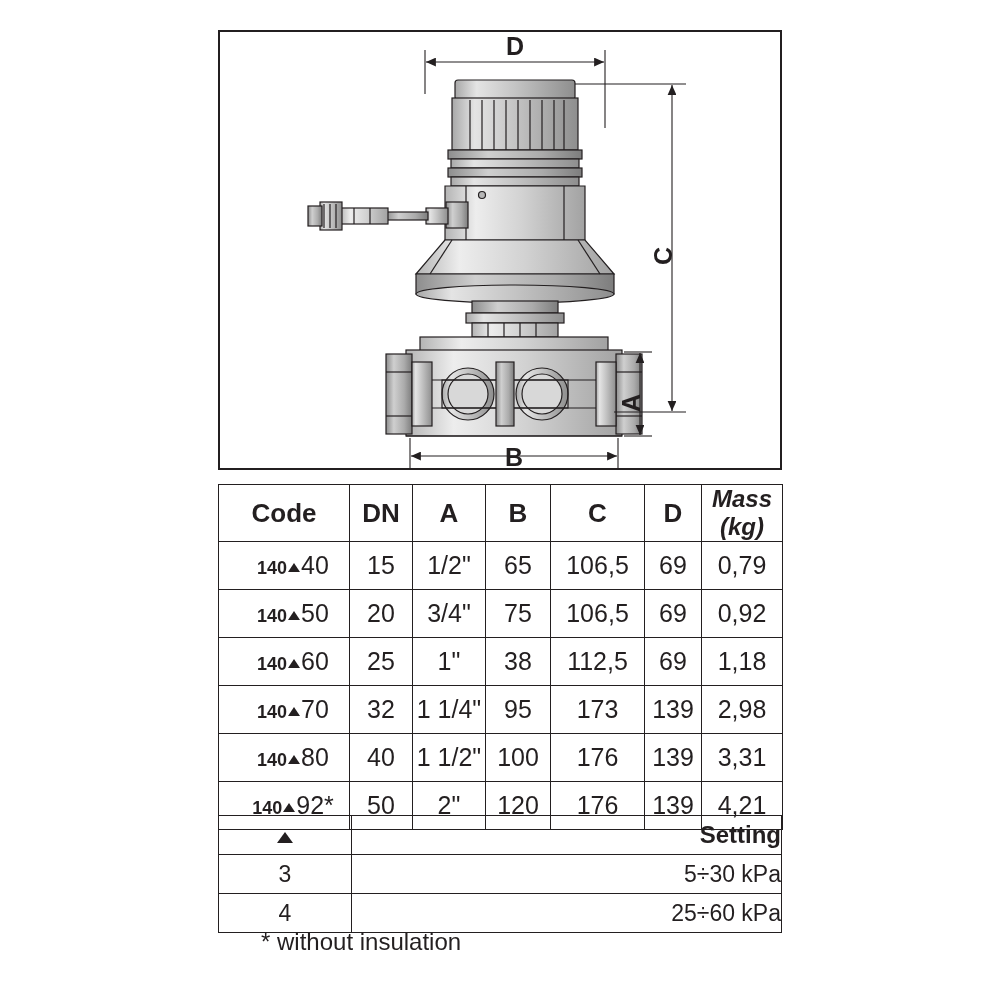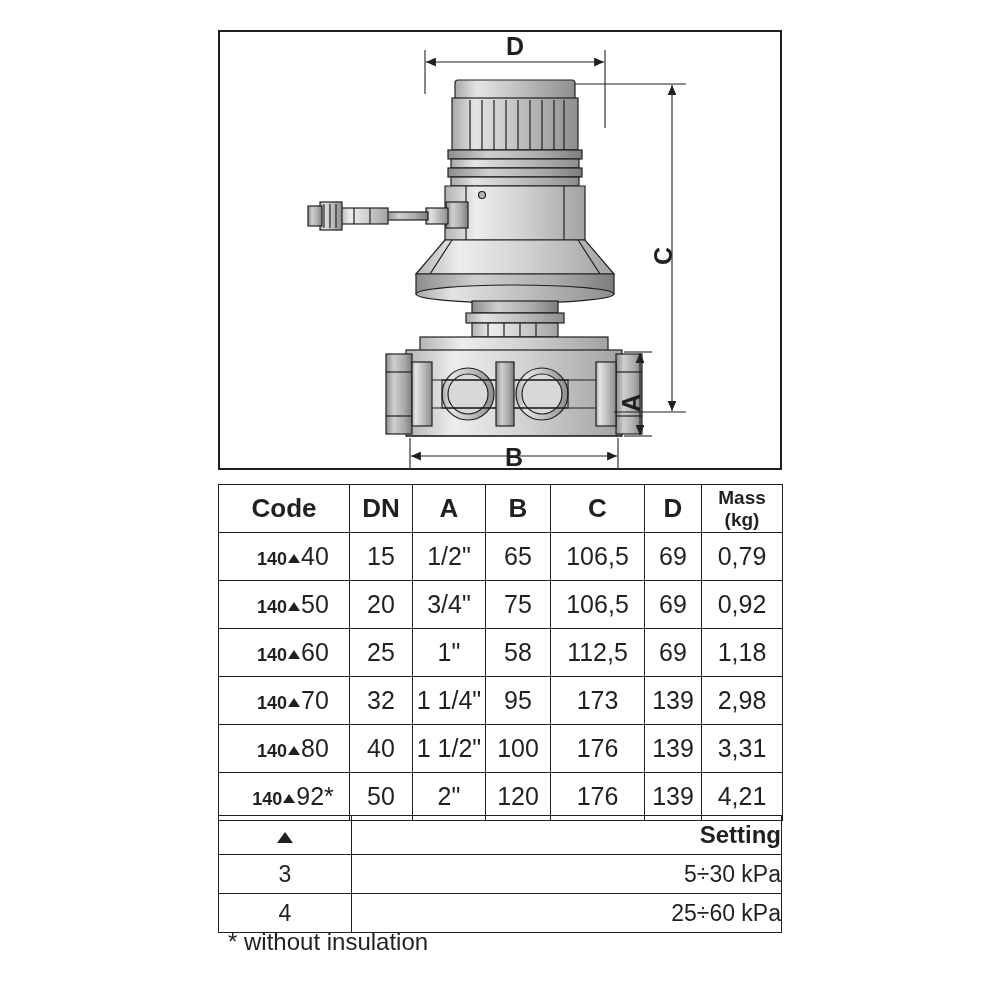--- a/index.html
+++ b/index.html
@@ -52,22 +52,23 @@
     height: 47px;
     font-size: 25px;
     color: #231f20;
     font-family: "Liberation Sans", sans-serif;
   }
   .dim-table thead th {
     font-weight: bold;
     font-size: 26px;
   }
   .dim-table thead th.small {
-    font-size: 19px;
-    font-weight: bold;
+    font-size: 24px;
+    font-weight: bold;
+    font-style: italic;
   }
   .code-cell {
     font-size: 25px;
     text-align: left;
     padding-left: 18px !important;
   }
   .code-cell .code-prefix {
     font-weight: bold;
     font-size: 18px;
   }
@@ -112,21 +113,21 @@
   .tri-hdr {
     display: inline-block;
     width: 0; height: 0;
     border-left: 8px solid transparent;
     border-right: 8px solid transparent;
     border-bottom: 11px solid #231f20;
   }
 
   .footnote {
     position: absolute;
-    left: 228px;
+    left: 261px;
     top: 928px;
     font-size: 24px;
     color: #231f20;
   }
 
   
   .dim-label {
     font-family: "Liberation Sans", sans-serif;
     font-size: 25px;
     font-weight: bold;
@@ -305,21 +306,21 @@
         <td>3/4"</td>
         <td>75</td>
         <td>106,5</td>
         <td>69</td>
         <td>0,92</td>
       </tr>
       <tr>
         <td class="code-cell"><span class="code-prefix">140</span><span class="tri"></span><span>60</span></td>
         <td>25</td>
         <td>1"</td>
-        <td>58</td>
+        <td>38</td>
         <td>112,5</td>
         <td>69</td>
         <td>1,18</td>
       </tr>
       <tr>
         <td class="code-cell"><span class="code-prefix">140</span><span class="tri"></span><span>70</span></td>
         <td>32</td>
         <td>1 1/4"</td>
         <td>95</td>
         <td>173</td>

